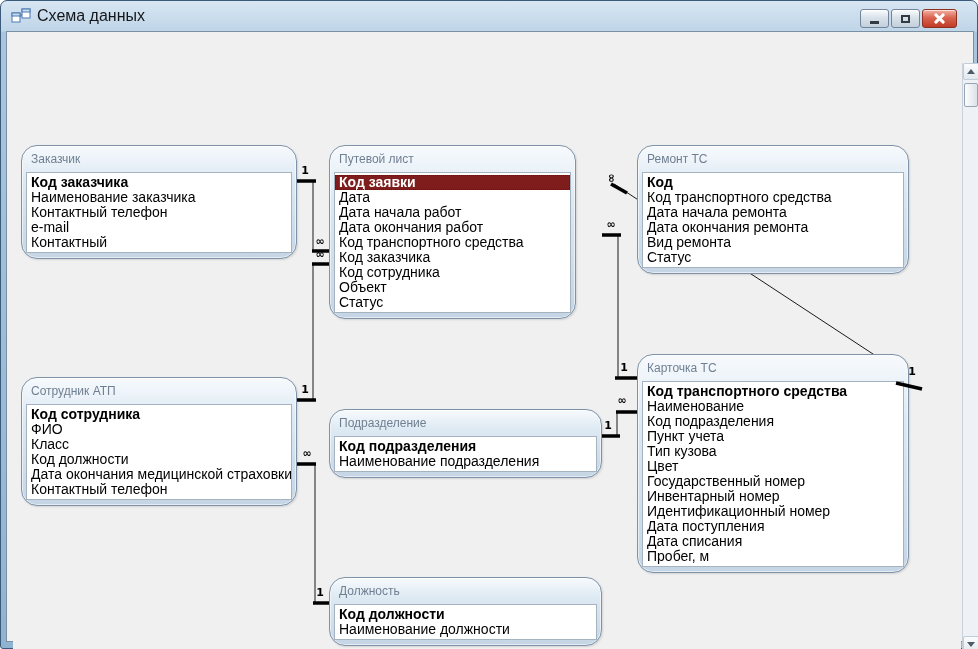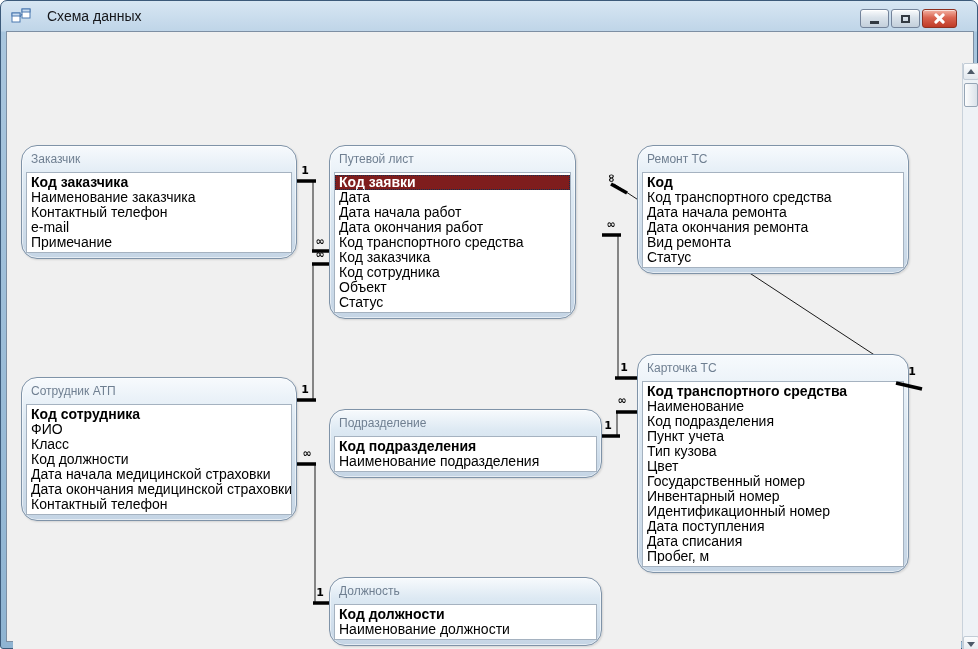--- a/index.html
+++ b/index.html
@@ -5,21 +5,21 @@
   html,body{margin:0;padding:0;}
   body{width:978px;height:649px;position:relative;font-family:"Liberation Sans",sans-serif;background:#fff;overflow:hidden;}
   *{box-sizing:border-box;}
 
   
   .window{position:absolute;left:0;top:0;width:978px;height:649px;
     background:linear-gradient(180deg,#d7e6f3 0px,#bfd5e8 30px,#a9c6de 31px,#8fb4d2 100%);
     border:1px solid #3c5a7a;border-radius:7px 7px 3px 3px;}
   .titlebar{position:absolute;left:0;top:0;width:100%;height:30px;display:flex;align-items:center;}
   .app-icon{margin-left:10px;width:20px;height:16px;flex:0 0 auto;}
-  .title-text{margin-left:16px;font-size:14px;color:#15161a;}
+  .title-text{margin-left:6px;font-size:16px;color:#15161a;}
   .controls{position:absolute;top:8px;right:20px;display:flex;gap:2px;}
   .btn{height:19px;border:1px solid #73839a;border-radius:3px;display:flex;align-items:center;justify-content:center;
     background:linear-gradient(#fbfcfd,#d9e2ea 45%,#c3cfdb);box-shadow:inset 0 1px 0 #fff;}
   .btn.minmax{width:29px;}
   .btn.close{width:35px;background:linear-gradient(#f3b3a4,#da6450 45%,#bf3b27);border-color:#8e3020;box-shadow:inset 0 1px 0 rgba(255,255,255,.6);}
   .glyph-min{width:9px;height:3px;background:#333a42;margin-top:7px;}
   .glyph-restore{width:9px;height:8px;border:2px solid #333a42;background:transparent;}
   .glyph-close{position:relative;width:11px;height:11px;}
   .glyph-close::before,.glyph-close::after{content:"";position:absolute;left:-1px;top:4px;width:13px;height:3px;background:#fff;border-radius:1px;}
   .glyph-close::before{transform:rotate(45deg);}
@@ -92,21 +92,21 @@
           <polyline points="607,152 901,345" fill="none" stroke="#1a1a1a" stroke-width="1"></polyline>
         </svg>
       <div id="tables-layer">
           <div class="table-box" style="left: 8px; top: 82px; width: 276px;">
             <div class="table-header">Заказчик</div>
             <div class="table-body">
               <div class="field-row pk">Код заказчика</div>
               <div class="field-row">Наименование заказчика</div>
               <div class="field-row">Контактный телефон</div>
               <div class="field-row">e-mail</div>
-              <div class="field-row">Примечание</div>
+              <div class="field-row">Контактный</div>
             </div>
           </div>
           <div class="table-box" style="left: 316px; top: 82px; width: 247px;">
             <div class="table-header">Путевой лист</div>
             <div class="table-body">
               <div class="field-row pk selected">Код заявки</div>
               <div class="field-row">Дата</div>
               <div class="field-row">Дата начала работ</div>
               <div class="field-row">Дата окончания работ</div>
               <div class="field-row">Код транспортного средства</div>
@@ -127,21 +127,20 @@
               <div class="field-row">Статус</div>
             </div>
           </div>
           <div class="table-box" style="left: 8px; top: 314px; width: 276px;">
             <div class="table-header">Сотрудник АТП</div>
             <div class="table-body">
               <div class="field-row pk">Код сотрудника</div>
               <div class="field-row">ФИО</div>
               <div class="field-row">Класс</div>
               <div class="field-row">Код должности</div>
-              <div class="field-row">Дата начала медицинской страховки</div>
               <div class="field-row">Дата окончания медицинской страховки</div>
               <div class="field-row">Контактный телефон</div>
             </div>
           </div>
           <div class="table-box" style="left: 316px; top: 346px; width: 273px;">
             <div class="table-header">Подразделение</div>
             <div class="table-body">
               <div class="field-row pk">Код подразделения</div>
               <div class="field-row">Наименование подразделения</div>
             </div>

